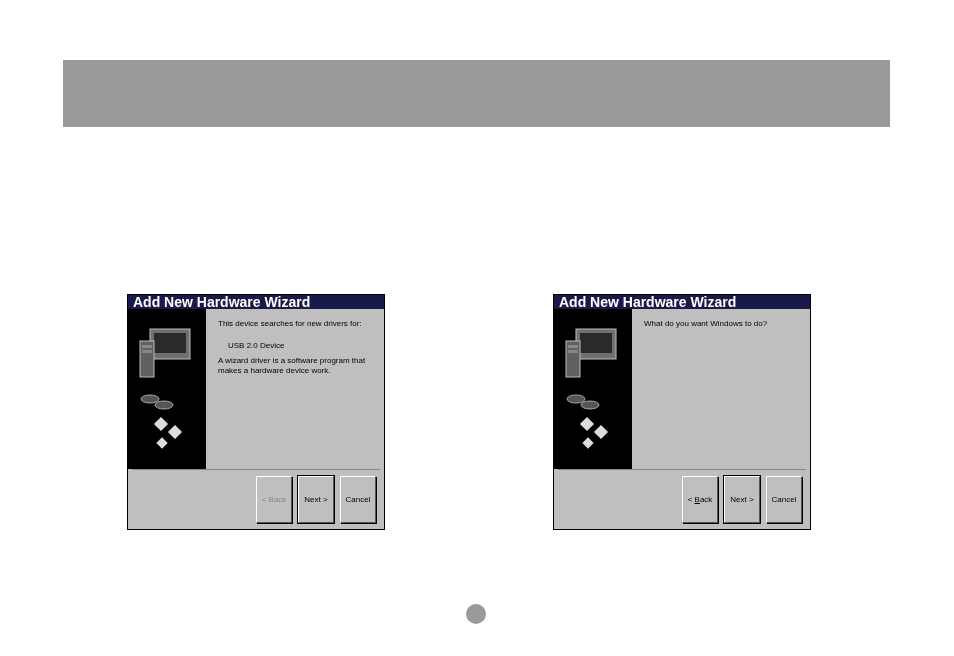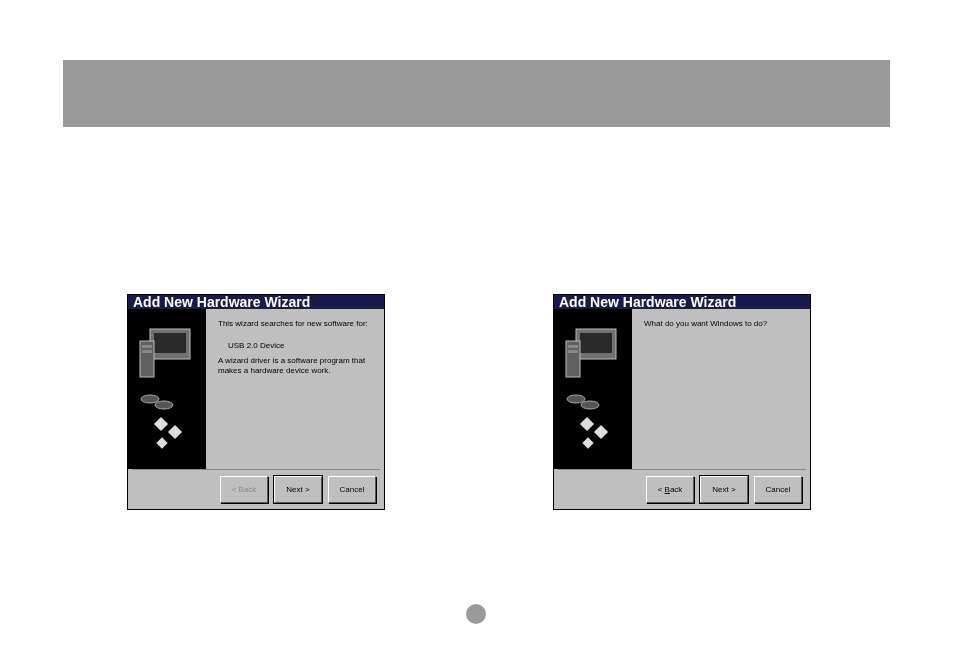--- a/index.html
+++ b/index.html
@@ -105,22 +105,22 @@
     }
     .button-row {
       display: flex;
       justify-content: flex-end;
       gap: 6px;
       padding: 6px 8px;
       background: #bfbfbf;
     }
     .btn {
       font-size: 8px;
-      padding: 8px 0;
-      width: 48px;
+      padding: 18px 0;
+      width: 36px;
       text-align: center;
       background: #bfbfbf;
       border-top: 1px solid #fff;
       border-left: 1px solid #fff;
       border-right: 1px solid #555;
       border-bottom: 1px solid #555;
       box-shadow: 1px 1px 0 #000;
       cursor: default;
     }
     .btn.disabled { color: #888; }
@@ -158,21 +158,21 @@
 
         <ellipse cx="14" cy="72" rx="9" ry="4" fill="#555" stroke="#aaa"></ellipse>
         <ellipse cx="28" cy="78" rx="9" ry="4" fill="#555" stroke="#aaa"></ellipse>
 
         <rect x="20" y="92" width="10" height="10" fill="#ddd" transform="rotate(45 25 97)"></rect>
         <rect x="34" y="100" width="10" height="10" fill="#ddd" transform="rotate(45 39 105)"></rect>
         <rect x="22" y="112" width="8" height="8" fill="#ddd" transform="rotate(45 26 116)"></rect>
       </svg>
     </div>
     <div class="content">
-      <p>This wizard searches for new software for:</p>
+      <p>This device searches for new drivers for:</p>
       <p class="device-name">USB 2.0 Device</p>
       <p>A wizard driver is a software program that makes a hardware device work.</p>
     </div>
   </div>
   <div class="divider"></div>
   <div class="button-row">
     <div class="btn disabled"><span>&lt; Back</span></div>
     <div class="btn default"><span>Next &gt;</span></div>
     <div class="btn"><span>Cancel</span></div>
   </div>

